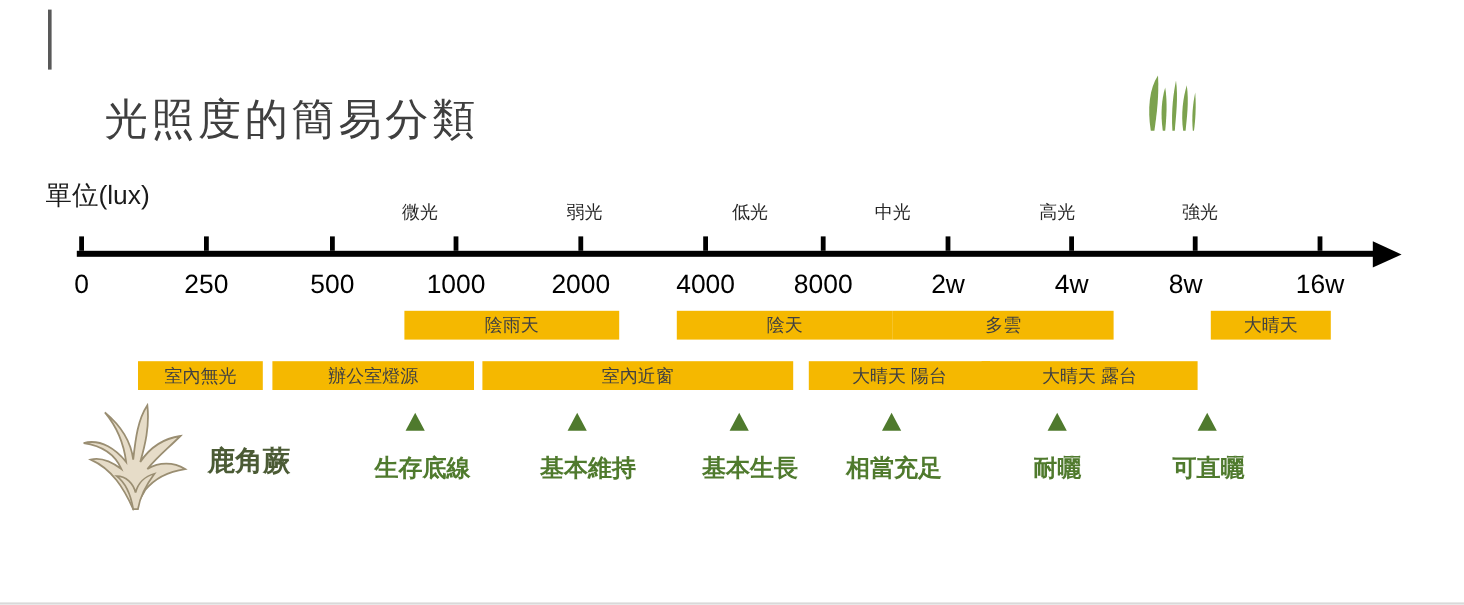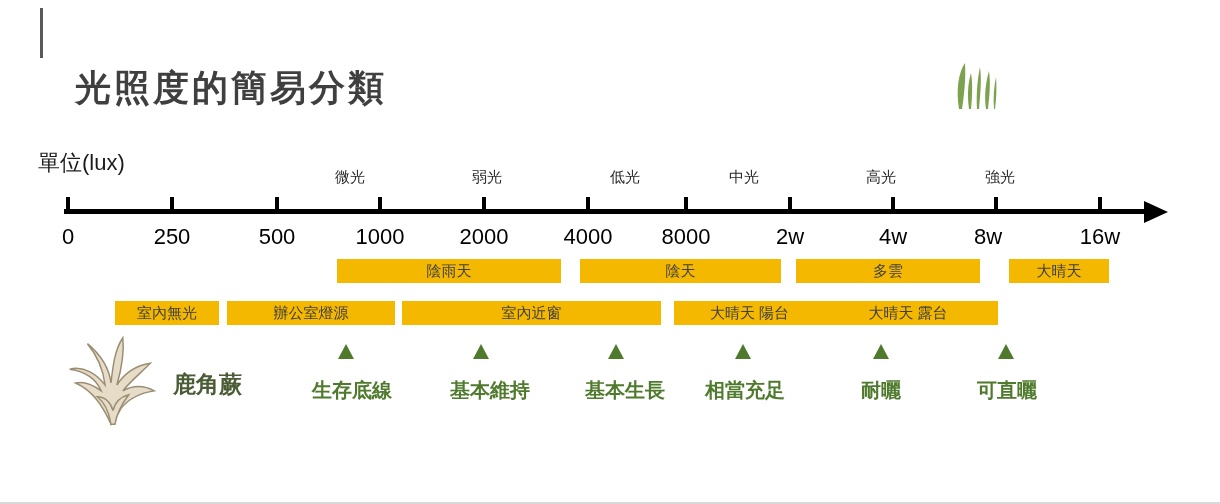--- a/index.html
+++ b/index.html
@@ -4,22 +4,22 @@
 <style>
   html,body{margin:0;padding:0;background:#fff;}
   .slide{
     position:relative; width:1220px; height:504px; background:#fff; overflow:hidden;
     font-family:"Liberation Sans","DejaVu Sans",sans-serif;
     border-bottom:2px solid #d9d9d9;
     box-sizing:border-box;
   }
   .accent-line{position:absolute; left:40px; top:8px; width:3px; height:50px; background:#595959;}
   .title{
-    position:absolute; left:75px; top:64px; margin:0;
-    font-size:36px; font-weight:700; letter-spacing:3px;
+    position:absolute; left:75px; top:64px; margin:12px;
+    font-size:36px; font-weight:400; letter-spacing:3px;
     color:var(--title-gray,#3F3F3F);
   }
   
   .logo{position:absolute; left:953px; top:60px; display:flex; align-items:flex-start;}
   .logo-icon{display:block;}
   .logo-icon path{fill:var(--logo-green,#7CA24E);}
   .logo-text{margin-left:14px; padding-top:4px;}
   .logo-brand{font-size:20px; letter-spacing:6px; color:var(--logo-gray,#8C8C8C); font-weight:400;}
   .logo-sub{font-size:13px; letter-spacing:1px; color:var(--logo-gray,#8C8C8C); margin-top:7px;}
   
@@ -106,23 +106,23 @@
 
     <div class="level-label" style="left:350px">微光</div>
     <div class="level-label" style="left:487px">弱光</div>
     <div class="level-label" style="left:625px">低光</div>
     <div class="level-label" style="left:744px">中光</div>
     <div class="level-label" style="left:881px">高光</div>
     <div class="level-label" style="left:1000px">強光</div>
   </div>
 
   <div>
-    <div class="bar row1" style="left:337px;width:224px">陰雨天</div>
-    <div class="bar row1" style="left:580px;width:201px">陰天</div>
-    <div class="bar row1" style="left:796px;width:184px">多雲</div>
+    <div class="bar row1" style="left:337px;width:179px">陰雨天</div>
+    <div class="bar row1" style="left:564px;width:180px">陰天</div>
+    <div class="bar row1" style="left:744px;width:184px">多雲</div>
     <div class="bar row1" style="left:1009px;width:100px">大晴天</div>
   </div>
 
   <div>
     <div class="bar row2" style="left:115px;width:104px">室內無光</div>
     <div class="bar row2" style="left:227px;width:168px">辦公室燈源</div>
     <div class="bar row2" style="left:402px;width:259px">室內近窗</div>
     <div class="bar row2" style="left:674px;width:151px">大晴天 陽台</div>
     <div class="bar row2" style="left:818px;width:180px">大晴天 露台</div>
   </div>

